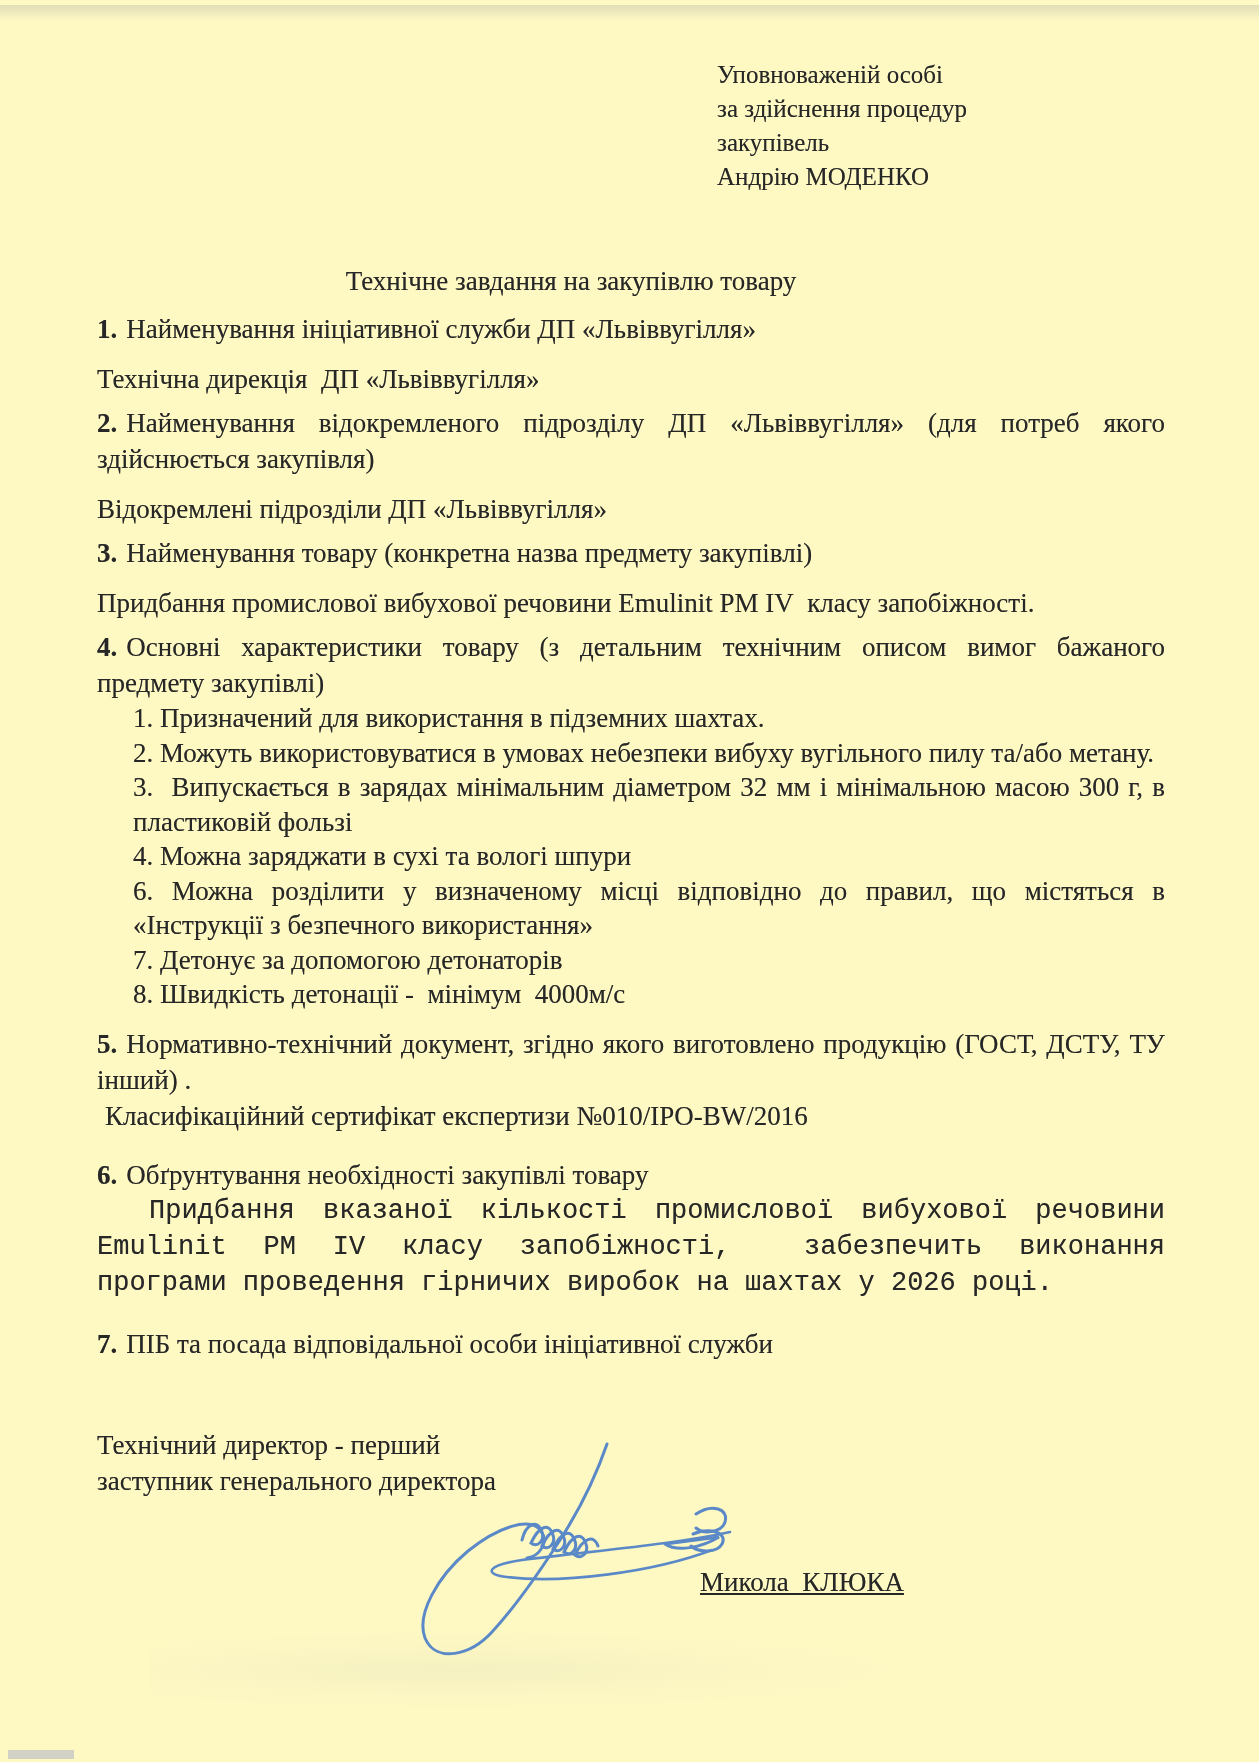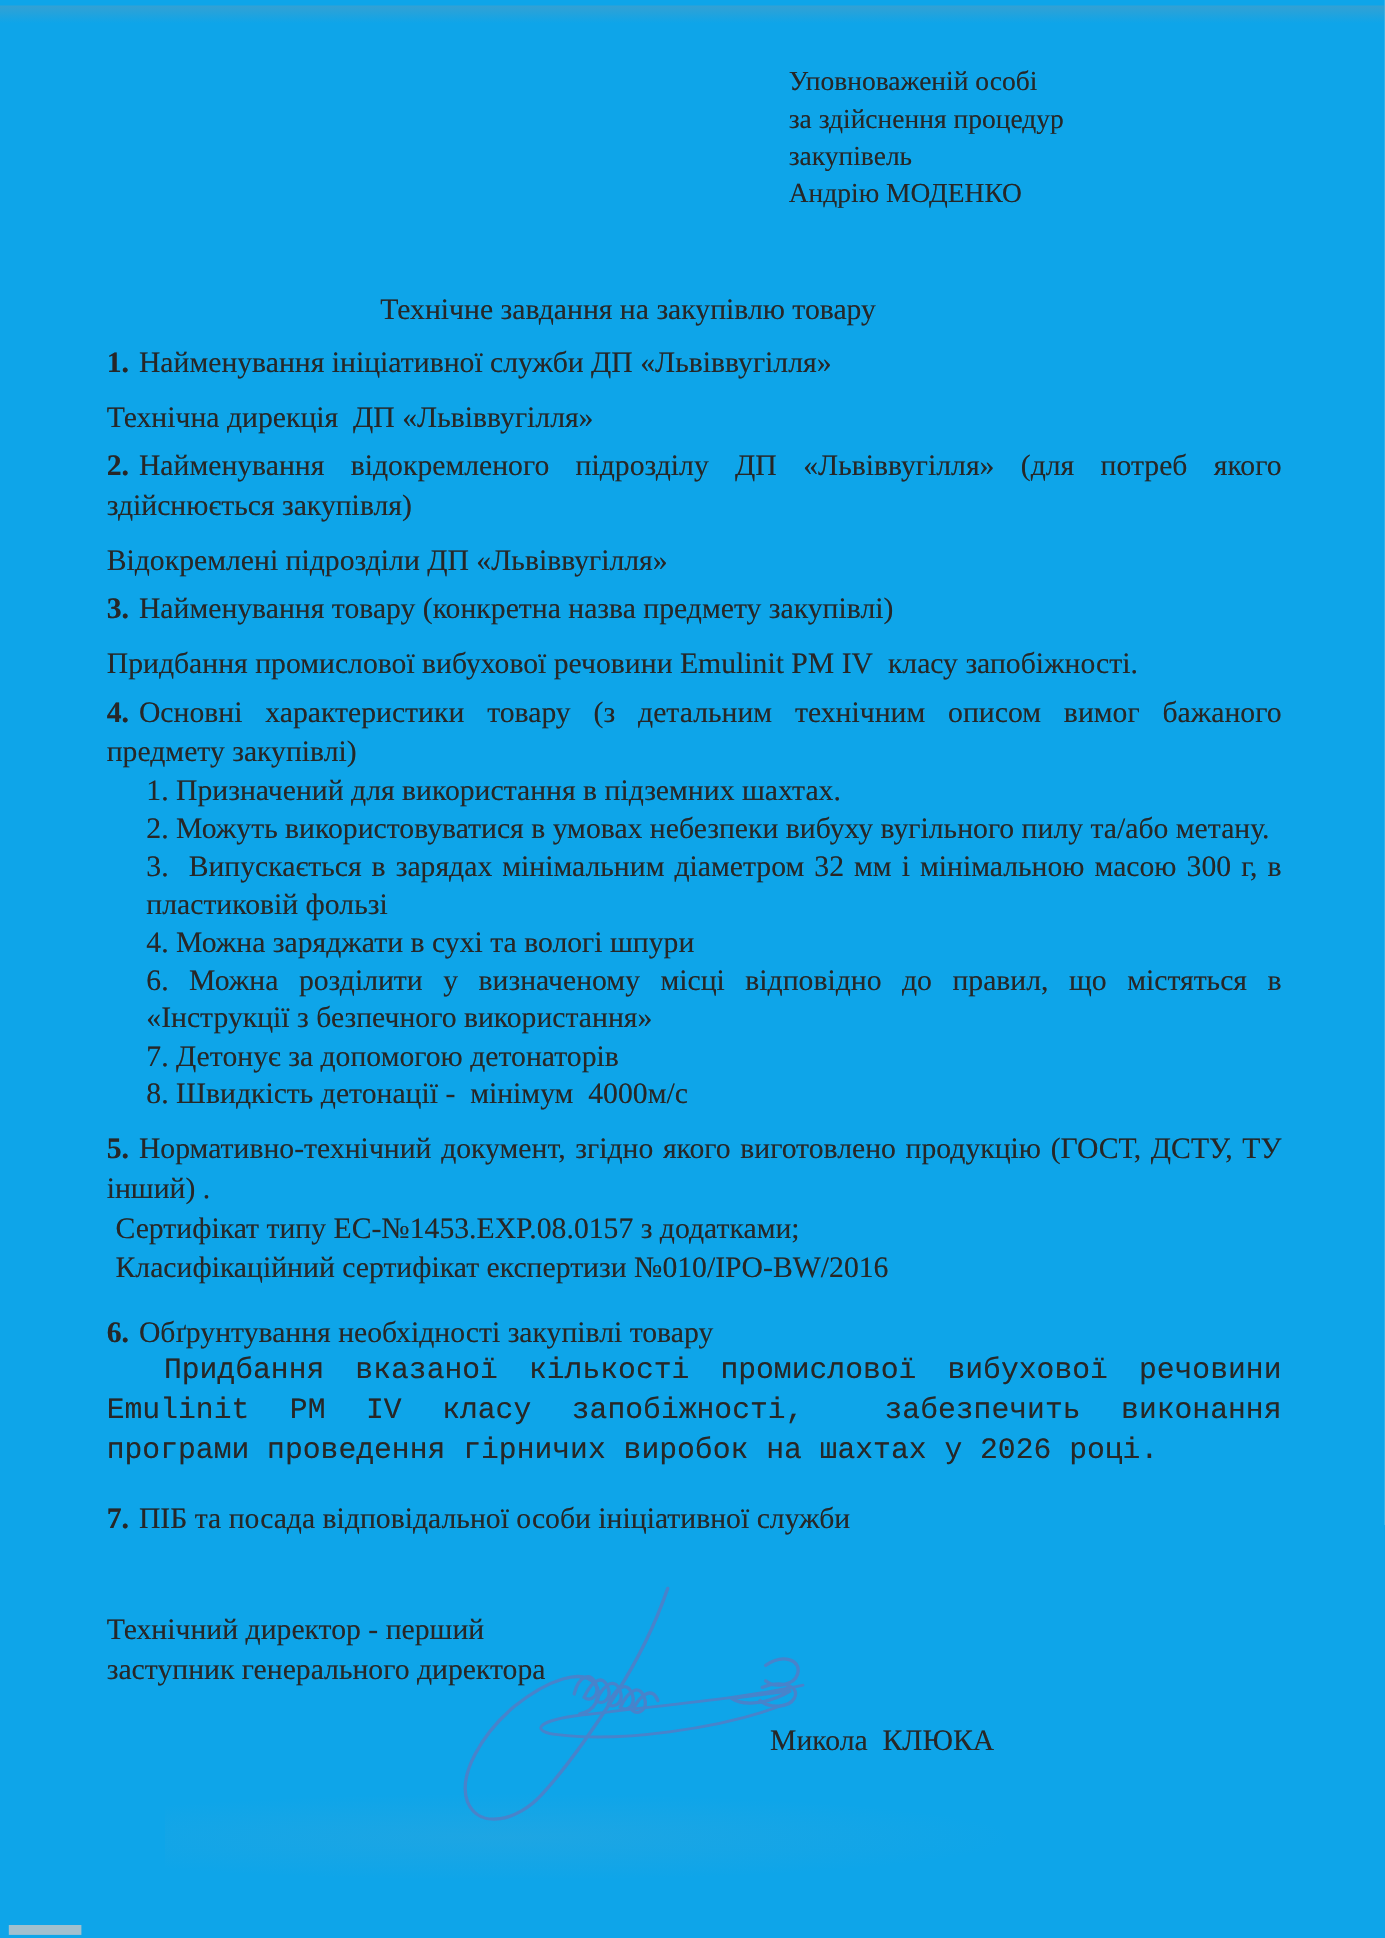--- a/index.html
+++ b/index.html
@@ -1,20 +1,20 @@
 <!DOCTYPE html>
 <html lang="uk"><head>
 <meta charset="utf-8">
 <style>
   html,body{margin:0;padding:0;background:#e9e9e9;}
   .page{
     position:relative;
     width:1259px;height:1762px;
     margin:0 auto;
-    background:#0ea5e9;
+    background:#fef9c3;
     overflow:hidden;
     font-family:"Liberation Serif","DejaVu Serif",serif;
     color:#272727;
     font-size:27px;
     line-height:36px;
     text-shadow:0 0 0.5px rgba(40,40,40,0.45);
   }
   .content{
     position:absolute;top:0;left:97px;right:94px;
   }
@@ -48,21 +48,21 @@
   .h{margin-top:8px;}
   .just{text-align:justify;}
   .sub{margin-left:36px;line-height:34.5px;}
   .cert{padding-left:8px;}
   .s6p{text-indent:52px;font-family:Liberation Mono, monospace;}
   .mt0{margin-top:14px;}
   .s6h{margin-top:23px;}
   .s7h{margin-top:25px;}
   .sig-role{margin-top:65px;}
   .sig-name{
-    position:absolute;left:700px;top:1564px;white-space:nowrap;
+    position:absolute;left:700px;top:1564px;white-space:nowrap;text-decoration:underline;
   }
   .signature-svg{
     position:absolute;left:410px;top:1438px;width:340px;height:232px;
     pointer-events:none;
   }
 </style>
 </head>
 <body>
 
 <div class="page">
@@ -94,21 +94,20 @@
     <p class="h just"><span class="num">4.</span><span>Основні характеристики товару (з детальним технічним описом вимог бажаного предмету закупівлі)</span></p>
     <p class="sub">1. Призначений для використання в підземних шахтах.</p>
     <p class="sub just">2. Можуть використовуватися в умовах небезпеки вибуху вугільного пилу та/або метану.</p>
     <p class="sub just">3.&nbsp; Випускається в зарядах мінімальним діаметром 32 мм і мінімальною масою 300 г, в пластиковій фользі</p>
     <p class="sub">4. Можна заряджати в сухі та вологі шпури</p>
     <p class="sub just">6. Можна розділити у визначеному місці відповідно до правил, що містяться в «Інструкції з безпечного використання»</p>
     <p class="sub">7. Детонує за допомогою детонаторів</p>
     <p class="sub">8. Швидкість детонації -&nbsp; мінімум&nbsp; 4000м/с</p>
 
     <p class="h just mt0"><span class="num">5.</span><span>Нормативно-технічний документ, згідно якого виготовлено продукцію (ГОСТ, ДСТУ, ТУ інший) .</span></p>
-    <p class="cert">Сертифікат типу ЕС-№1453.EXP.08.0157 з додатками;</p>
     <p class="cert">Класифікаційний сертифікат експертизи №010/IPO-BW/2016</p>
 
     <p class="h s6h"><span class="num">6.</span><span>Обґрунтування необхідності закупівлі товару</span></p>
     <p class="just s6p">Придбання вказаної кількості промислової вибухової речовини Emulinit PM IV класу запобіжності,&nbsp; забезпечить виконання програми проведення гірничих виробок на шахтах у 2026 році.</p>
 
     <p class="h s7h"><span class="num">7.</span><span>ПІБ та посада відповідальної особи ініціативної служби</span></p>
 
     <div class="sig-role">
       <p>Технічний директор - перший</p>
       <p>заступник генерального директора</p>

